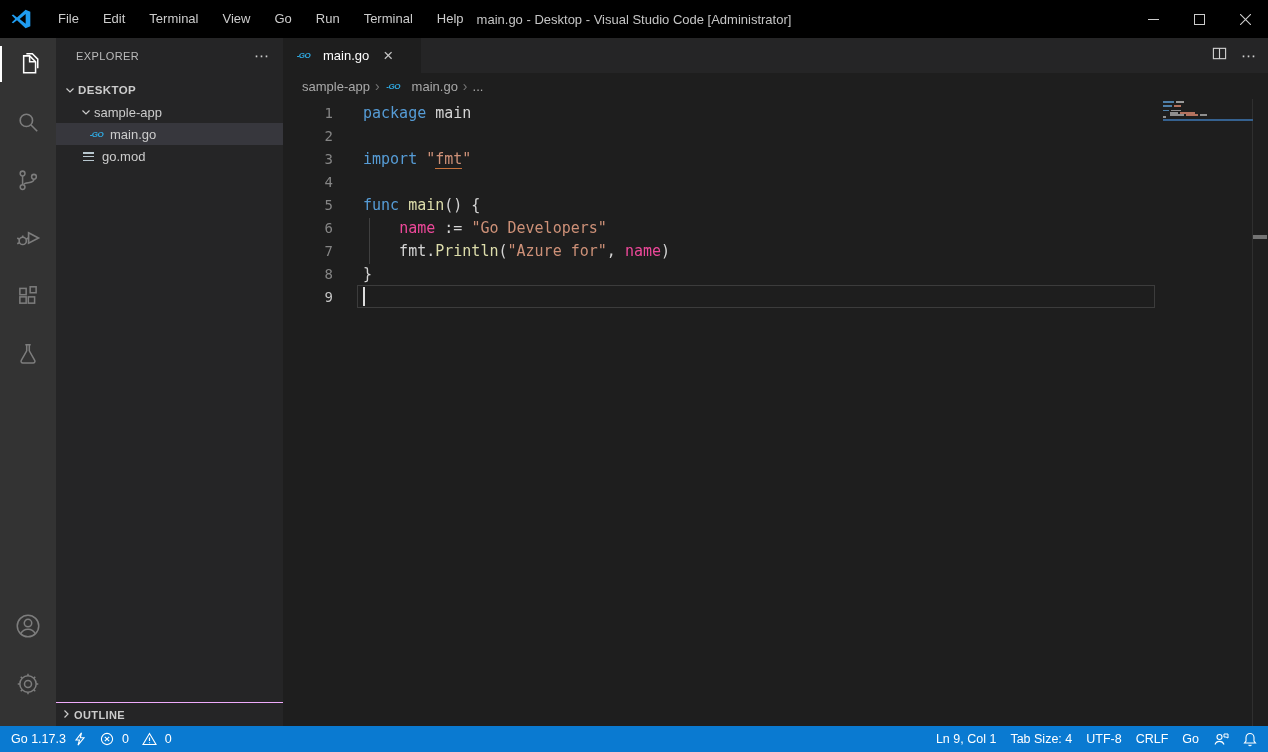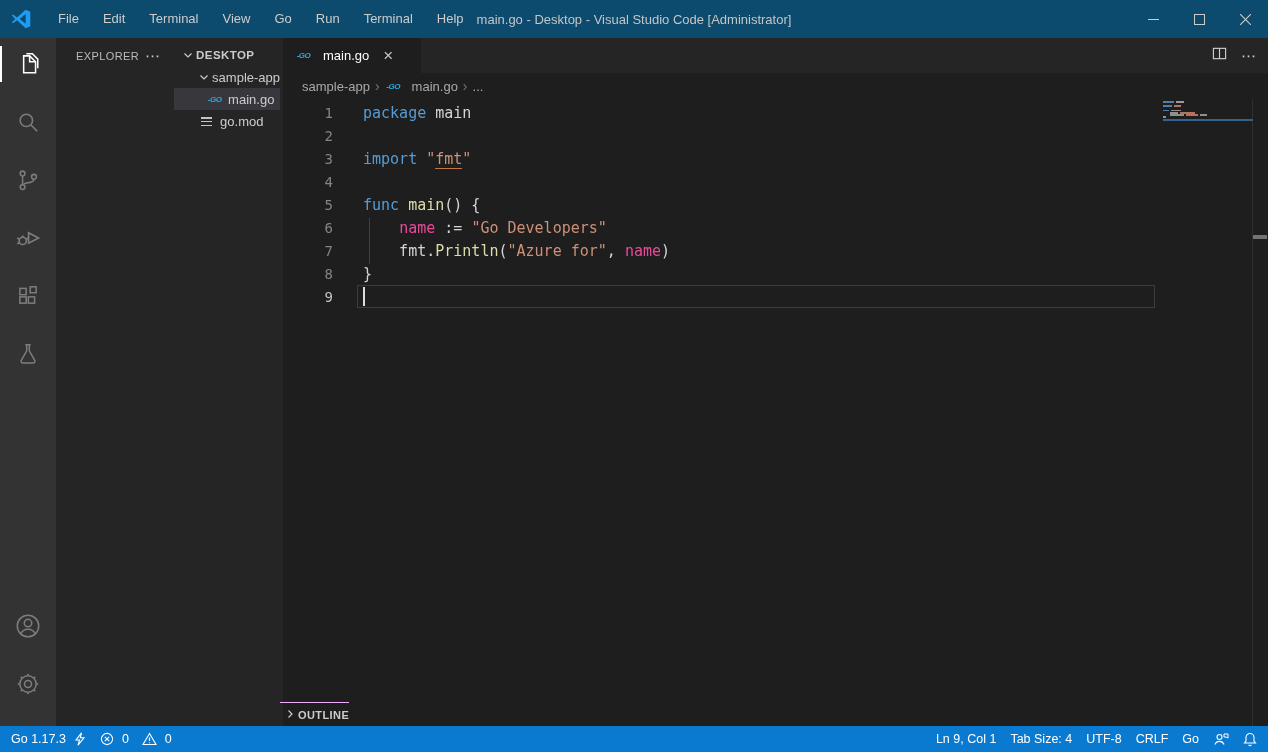--- a/index.html
+++ b/index.html
@@ -1,41 +1,41 @@
 <!DOCTYPE html>
 <html><head>
 <meta charset="utf-8">
 <style>
   * { margin:0; padding:0; box-sizing:border-box; }
   html,body { width:1268px; height:752px; overflow:hidden; }
   body { font-family:"Liberation Sans", sans-serif; background:#1e1e1e; color:#cccccc; }
   .window { width:1268px; height:752px; display:flex; flex-direction:column; }
 
   
-  .titlebar { height:38px; background:#0c4a6e; display:flex; align-items:center; position:relative; flex:0 0 auto; }
+  .titlebar { height:38px; background:#000000; display:flex; align-items:center; position:relative; flex:0 0 auto; }
   .vscode-logo { width:22px; height:22px; margin:0 14px 0 10px; display:flex; align-items:center; justify-content:center; }
   .menubar { display:flex; align-items:center; }
   .menu-item { padding:0 12px; font-size:13px; color:#cccccc; line-height:38px; cursor:default; }
   .window-title { position:absolute; left:0; right:0; text-align:center; font-size:13px; color:#c5c5c5; pointer-events:none; }
   .window-controls { margin-left:auto; display:flex; height:38px; }
   .win-btn { width:46px; height:38px; display:flex; align-items:center; justify-content:center; color:#cccccc; }
   .win-btn svg { display:block; }
 
   
   .main { flex:1 1 auto; display:flex; min-height:0; }
 
   
   .activitybar { width:56px; background:#333333; display:flex; flex-direction:column; align-items:center; padding:2px 0 8px 0; flex:0 0 auto; }
   .ab-icon { width:56px; height:48px; display:flex; align-items:center; justify-content:center; color:#7d7d7d; margin-bottom:10px; position:relative; }
   .ab-icon.active { color:#ffffff; }
   .ab-icon.active::before { content:""; position:absolute; left:0; top:6px; bottom:6px; width:2px; background:#ffffff; }
   .ab-spacer { flex:1 1 auto; }
 
   
-  .sidebar { width:227px; background:#252526; display:flex; flex-direction:row; flex:0 0 auto; position:relative; }
+  .sidebar { width:227px; background:#252526; display:flex; flex-direction:column; flex:0 0 auto; position:relative; }
   .sidebar-header { height:35px; display:flex; align-items:center; padding:0 8px 0 20px; }
   .sidebar-title { font-size:11px; letter-spacing:.4px; color:#bbbbbb; flex:1; }
   .sidebar-actions { color:#cccccc; font-size:15px; padding:0 6px; }
   .tree { margin-top:6px; font-size:13px; }
   .tree-row { height:22px; display:flex; align-items:center; color:#cccccc; cursor:default; white-space:nowrap; }
   .tree-row.selected { background:#37373d; }
   .tree-row .twisty { width:16px; height:16px; display:flex; align-items:center; justify-content:center; flex:0 0 auto; }
   .root-label { font-weight:bold; font-size:11.5px; letter-spacing:.4px; color:#cccccc; }
   .file-icon { width:17px; height:14px; display:flex; align-items:center; justify-content:center; margin-right:5px; flex:0 0 auto; }
   .go-icon { color:#2fa9e1; font:italic bold 8px "Liberation Sans", sans-serif; letter-spacing:-.5px; }

